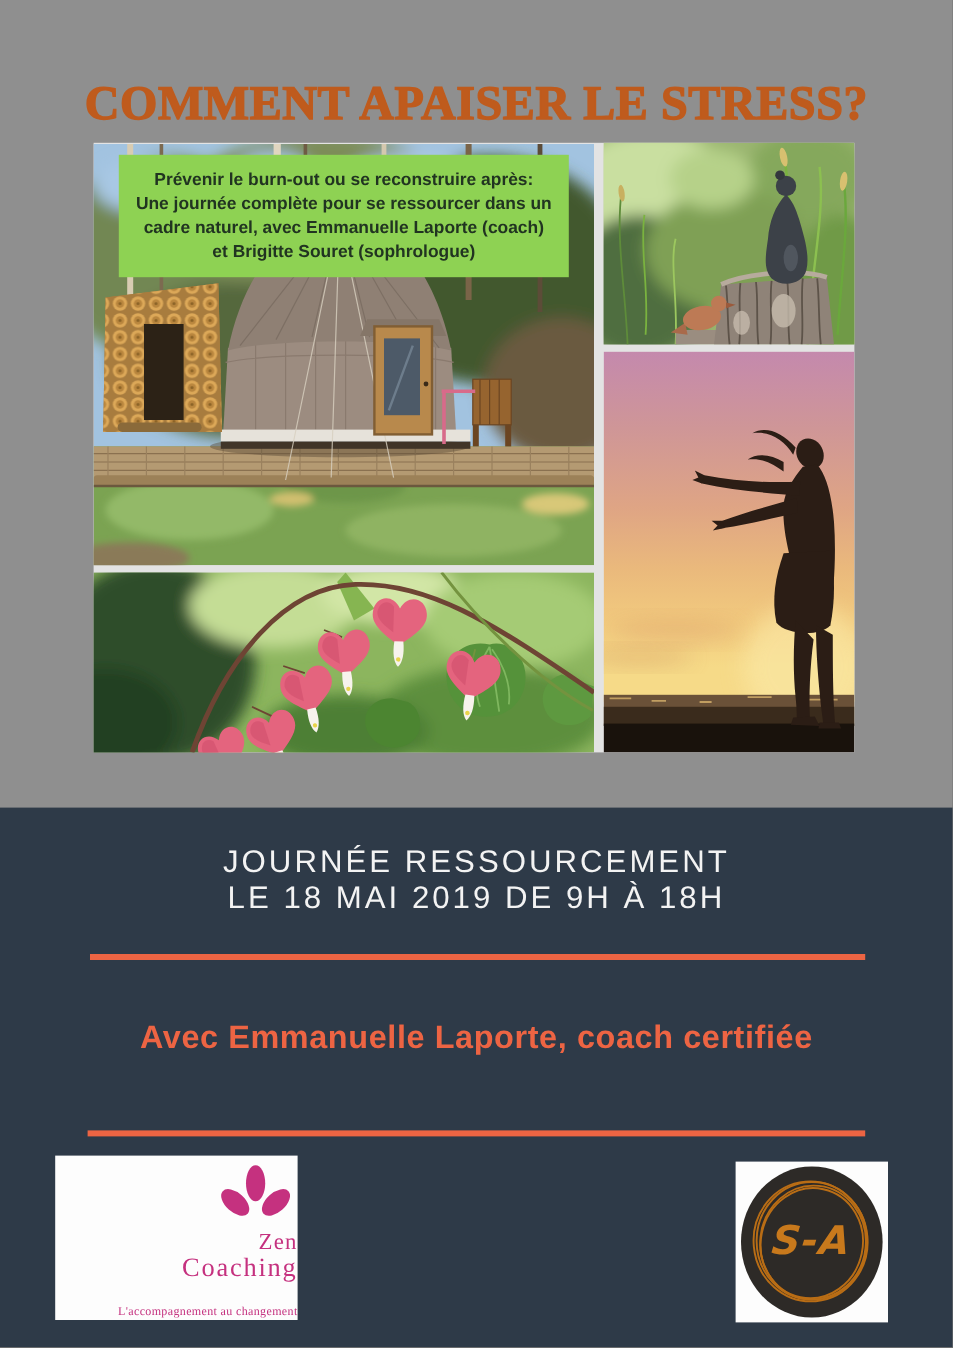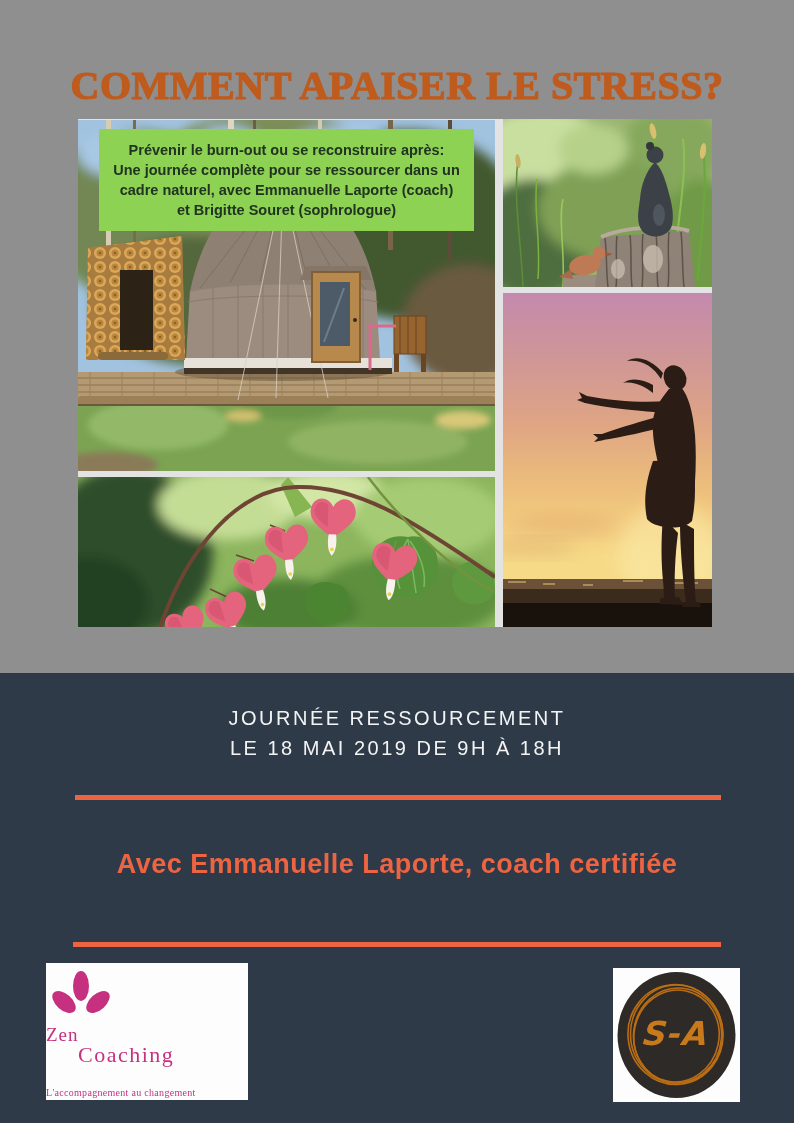--- a/index.html
+++ b/index.html
@@ -37,33 +37,33 @@
   .banner{
     position:absolute;left:21px;top:10px;width:375px;height:102px;
     background:var(--banner-green);display:flex;align-items:center;justify-content:center;
     text-align:center;font-weight:bold;font-size:14.5px;line-height:20px;
     color:var(--banner-text);white-space:pre-line;
   }
   
   .dark{position:absolute;left:0;top:673px;width:794px;height:450px;background:var(--background-navy);}
   .event{
     position:absolute;top:30px;left:0;width:794px;text-align:center;
-    color:#f3f3f3;font-size:20px;line-height:30px;letter-spacing:2.5px;font-weight:400;
+    color:#f3f3f3;font-size:26px;line-height:30px;letter-spacing:2.5px;font-weight:400;
   }
   .rule{position:absolute;height:5px;background:var(--accent-orange);}
   .rule-top{left:75px;top:122px;width:646px;}
   .rule-bottom{left:73px;top:269px;width:648px;}
   .presenters{
     position:absolute;top:176px;left:0;width:794px;text-align:center;
     color:var(--accent-orange);font-size:27px;line-height:31px;font-weight:bold;letter-spacing:.5px;
   }
   
   .zen-box{
     position:absolute;left:46px;top:290px;width:202px;height:137px;background:#fdfdfd;
-    text-align:left;color:var(--zen-pink);font-family:"Liberation Serif",serif;
+    text-align:right;color:var(--zen-pink);font-family:"Liberation Serif",serif;
   }
   .zen-box .lotus{margin-top:7px;}
   .zen-name1{font-size:19px;line-height:18px;letter-spacing:1px;}
   .zen-name2{font-size:22px;line-height:21px;letter-spacing:1.5px;padding-left:32px;}
   .zen-tagline{font-size:10px;margin-top:22px;letter-spacing:.3px;}
   .sa-box{position:absolute;left:613px;top:295px;width:127px;height:134px;background:#fdfdfd;}
   .sa-box svg{position:absolute;left:0;top:0;}
   .sa-mono{
     position:absolute;left:0;top:46px;width:127px;text-align:center;
     color:var(--sa-orange);font-size:33px;font-weight:bold;font-style:italic;

